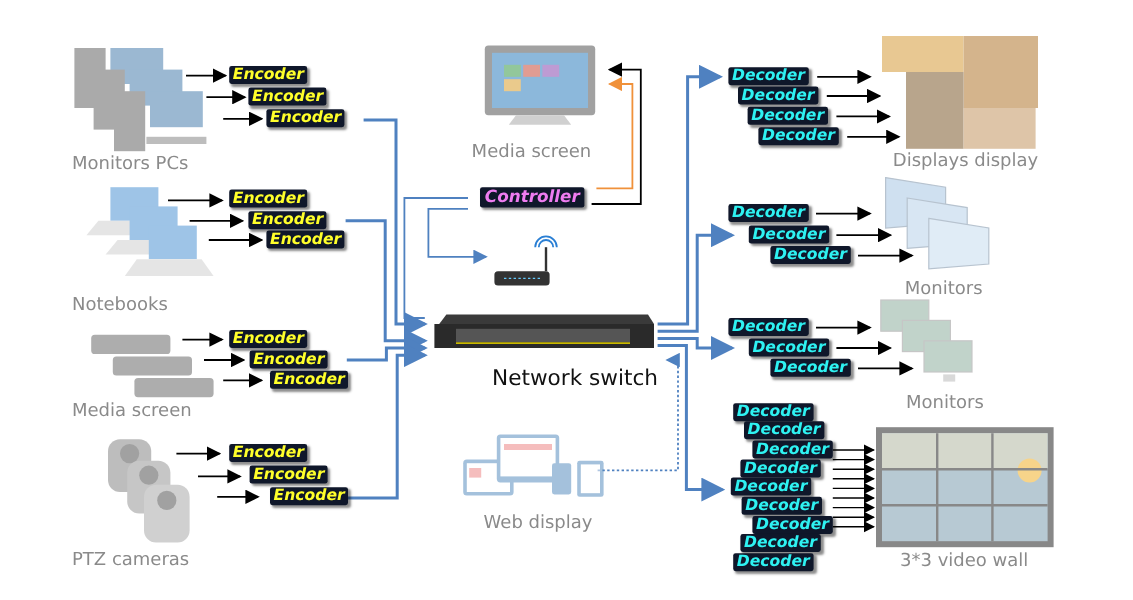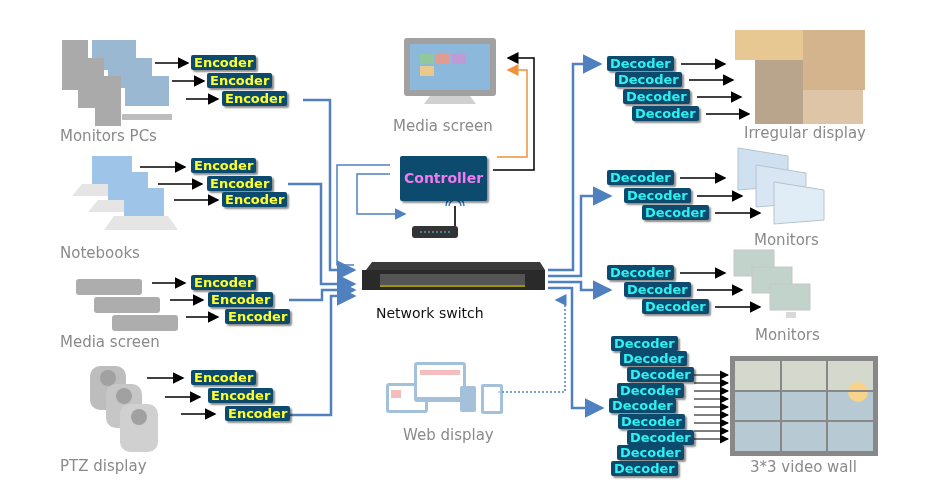--- a/index.html
+++ b/index.html
@@ -1,23 +1,23 @@
 <!DOCTYPE html>
 <html><head>
 <meta charset="utf-8">
 <style>
   html,body{margin:0;padding:0;background:#fff;}
   body{width:944px;height:500px;position:relative;overflow:hidden;font-family:"DejaVu Sans",sans-serif;}
   svg{position:absolute;left:0;top:0;}
   .lbl{position:absolute;color:#8a8a8a;font-size:15px;white-space:nowrap;}
   .lbl.dark{color:#111;}
-  .tag{position:absolute;background:#0c4a6e;border-radius:2px;padding:0 3px;font-size:13px;line-height:15px;font-weight:bold;box-shadow:2px 2px 2px rgba(0,0,0,.45);white-space:nowrap;}
+  .tag{position:absolute;background:#0f172a;border-radius:2px;padding:0 3px;font-size:13px;line-height:15px;font-weight:bold;box-shadow:2px 2px 2px rgba(0,0,0,.45);white-space:nowrap;font-style:italic;}
   .enc{color:#ffff2a;}
   .dec{color:#2ef2f2;font-weight:bold;}
-  .ctl{color:#ef7cf1;font-size:14px;line-height:17px;padding:14px 4px;}
+  .ctl{color:#ef7cf1;font-size:14px;line-height:17px;padding:0 4px;}
 </style>
 </head>
 <body>
 
 <svg width="944" height="500">
   <defs>
     <marker id="ab" markerWidth="8" markerHeight="8" refX="7" refY="4" orient="auto">
         <path d="M0,0 L8,4 L0,8 z" fill="#4f81c0"></path>
       </marker>
     <marker id="ak" markerWidth="8" markerHeight="8" refX="7" refY="4" orient="auto">
@@ -171,45 +171,45 @@
     <line x1="781" y1="361" x2="781" y2="451" stroke="#888" stroke-width="2"></line>
     <line x1="827" y1="361" x2="827" y2="451" stroke="#888" stroke-width="2"></line>
     <line x1="735" y1="391" x2="873" y2="391" stroke="#888" stroke-width="2"></line>
     <line x1="735" y1="421" x2="873" y2="421" stroke="#888" stroke-width="2"></line>
   </g>
 </svg>
 
 <div class="lbl" style="left:60px;top:127px">Monitors PCs</div>
 <div class="lbl" style="left:60px;top:244px">Notebooks</div>
 <div class="lbl" style="left:60px;top:333px">Media screen</div>
-<div class="lbl" style="left:60px;top:457px">PTZ display</div>
+<div class="lbl" style="left:60px;top:457px">PTZ cameras</div>
 
 <div class="tag enc" style="left:191px;top:55px">Encoder</div>
 <div class="tag enc" style="left:207px;top:73px">Encoder</div>
 <div class="tag enc" style="left:222px;top:91px">Encoder</div>
 <div class="tag enc" style="left:191px;top:158px">Encoder</div>
 <div class="tag enc" style="left:207px;top:176px">Encoder</div>
 <div class="tag enc" style="left:222px;top:192px">Encoder</div>
 <div class="tag enc" style="left:191px;top:275px">Encoder</div>
 <div class="tag enc" style="left:208px;top:292px">Encoder</div>
 <div class="tag enc" style="left:225px;top:309px">Encoder</div>
 <div class="tag enc" style="left:191px;top:370px">Encoder</div>
 <div class="tag enc" style="left:208px;top:388px">Encoder</div>
 <div class="tag enc" style="left:225px;top:406px">Encoder</div>
 
 <div class="lbl" style="left:393px;top:117px">Media screen</div>
 <div class="tag ctl" style="left:400px;top:156px">Controller</div>
-<div class="lbl dark" style="left:376px;top:305px;font-size:14px">Network switch</div>
+<div class="lbl dark" style="left:410px;top:305px;font-size:18px">Network switch</div>
 <div class="lbl" style="left:403px;top:426px">Web display</div>
 
 <div class="tag dec" style="left:607px;top:56px">Decoder</div>
 <div class="tag dec" style="left:615px;top:72px">Decoder</div>
 <div class="tag dec" style="left:623px;top:89px">Decoder</div>
 <div class="tag dec" style="left:632px;top:106px">Decoder</div>
-<div class="lbl" style="left:744px;top:124px">Irregular display</div>
+<div class="lbl" style="left:744px;top:124px">Displays display</div>
 
 <div class="tag dec" style="left:607px;top:170px">Decoder</div>
 <div class="tag dec" style="left:624px;top:188px">Decoder</div>
 <div class="tag dec" style="left:642px;top:205px">Decoder</div>
 <div class="lbl" style="left:754px;top:231px">Monitors</div>
 
 <div class="tag dec" style="left:607px;top:265px">Decoder</div>
 <div class="tag dec" style="left:624px;top:282px">Decoder</div>
 <div class="tag dec" style="left:642px;top:299px">Decoder</div>
 <div class="lbl" style="left:755px;top:326px">Monitors</div>

